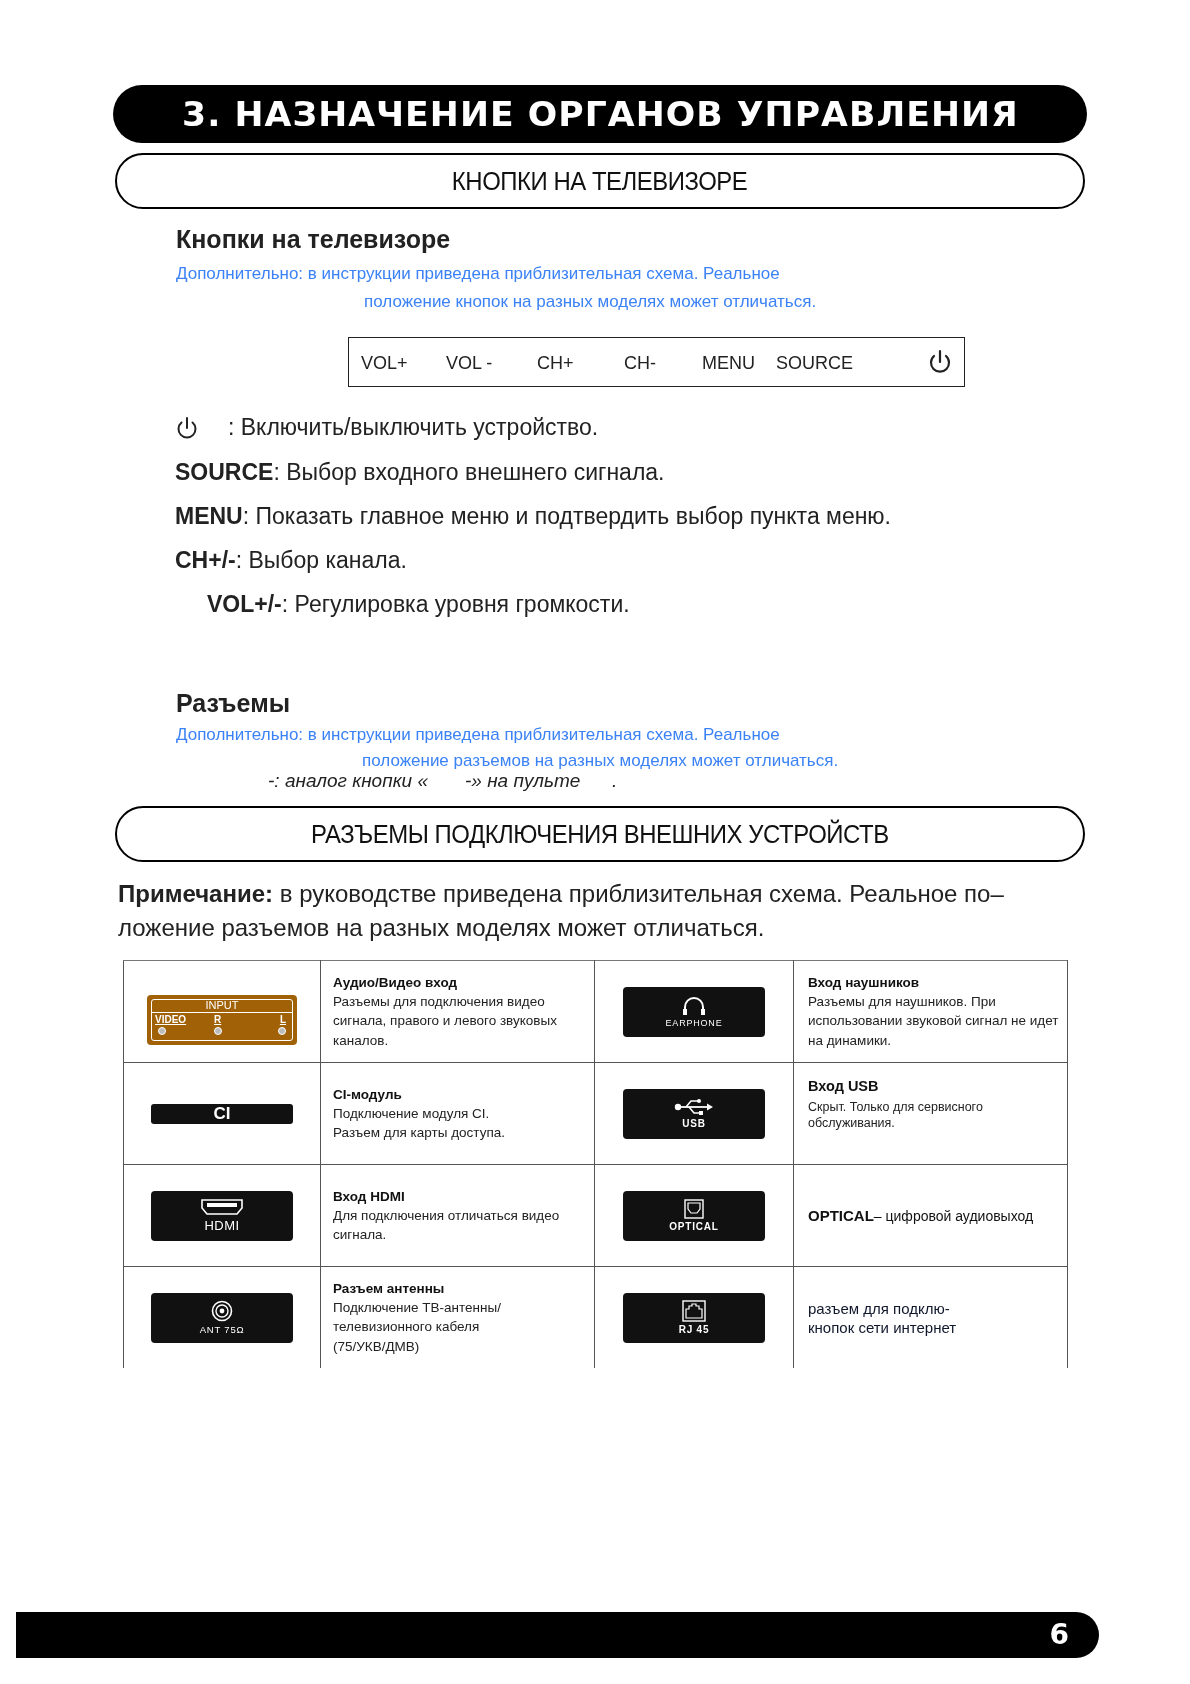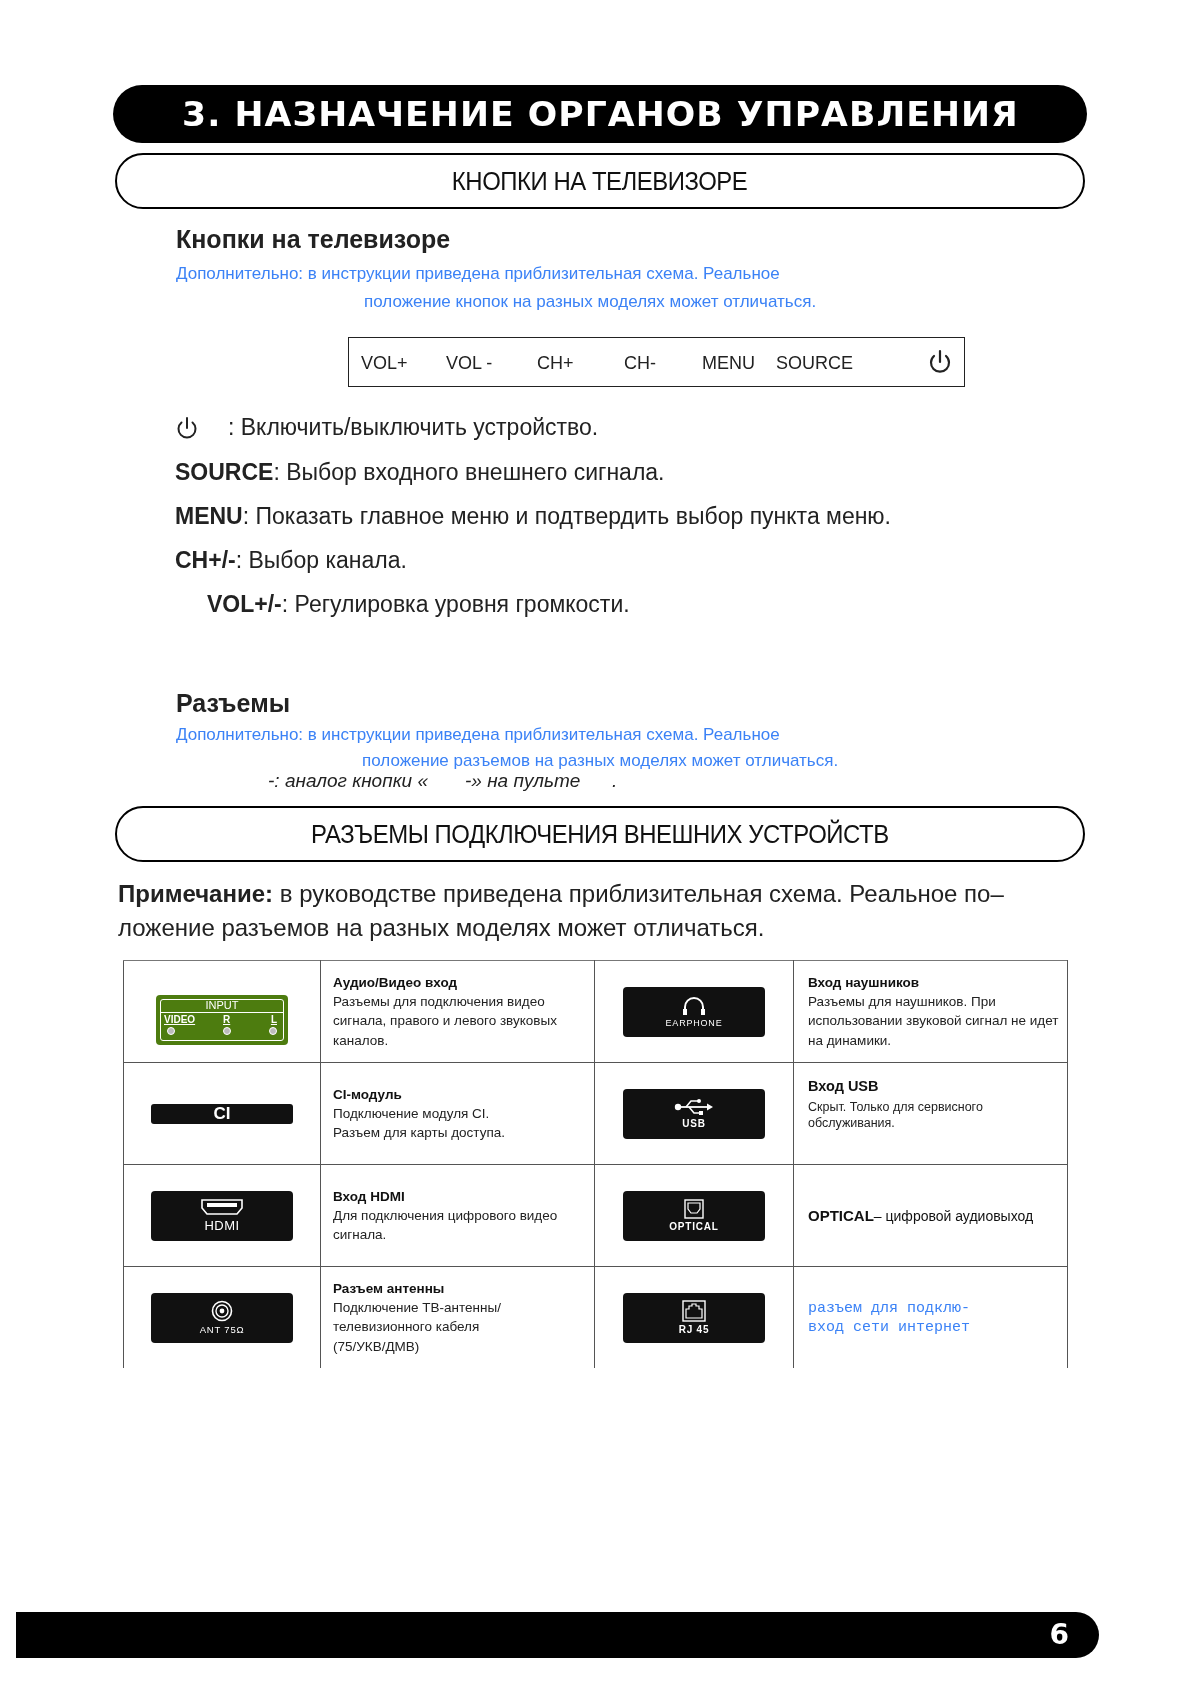--- a/index.html
+++ b/index.html
@@ -89,39 +89,39 @@
       display: inline-flex; flex-direction: column; align-items: center; justify-content: center;
       background: #111; color: #fff; border-radius: 4px;
       width: 142px; height: 50px; box-sizing: border-box;
     }
     .conn-badge .lbl { font-size: 10px; letter-spacing: 0.8px; margin-top: 2px; font-weight: bold; }
     .conn-badge .lbl.big { font-size: 13px; font-weight: normal; letter-spacing: 0.5px; }
     .ci-badge { height: 20px; width: 142px; font-size: 17px; font-weight: bold; border-radius: 3px; }
 
     .input-badge {
       display: inline-block; position: relative;
-      width: 132px; height: 50px; background: #4d7c0f; border-radius: 4px; margin-top: 20px;
+      width: 150px; height: 50px; background: #a16207; border-radius: 4px; margin-top: 20px;
     }
     .input-badge .inner {
       position: absolute; left: 4px; top: 4px; right: 4px; bottom: 4px;
       border: 1.5px solid #fff; border-radius: 3px;
     }
     .input-badge .title { position: absolute; top: -1px; width: 100%; text-align: center; color: #fff; font-size: 11px; }
     .input-badge .rule { position: absolute; left: 0; right: 0; top: 12px; border-top: 1px solid #fff; }
     .input-badge .sub { position: absolute; top: 14px; color: #fff; font-size: 10px; font-weight: bold; text-decoration: underline; }
     .input-badge .jack {
       position: absolute; top: 27px; width: 8px; height: 8px; border-radius: 50%;
       background: #bbb; border: 1px solid #fff; box-sizing: border-box;
     }
 
     .t-title { font-weight: bold; font-size: 13.5px; color: #111; line-height: 19px; }
     .t-body { font-size: 13.5px; color: #222; line-height: 19.5px; }
     .t-inline { font-size: 14px; color: #111; }
     .t-inline b { font-weight: bold; font-size: 15px; }
-    .t-plain { font-size: 15px; line-height: 19px; color: #3b82f6; font-family: Liberation Mono, monospace; }
+    .t-plain { font-size: 15px; line-height: 19px; color: #0f172a; }
 
     
     #footer-bar {
       left: 16px; top: 1612px; width: 1083px; height: 46px;
       background: #000; border-radius: 0 30px 30px 0;
     }
     #page-number {
       position: absolute; right: 30px; top: 6px;
       color: #fff; font-family: "DejaVu Sans", sans-serif; font-weight: bold; font-size: 28px;
     }
@@ -256,21 +256,21 @@
       <div class="conn-badge">
         <svg width="44" height="18" viewBox="0 0 44 18">
           <path d="M2 2 H42 V10 L37 16 H7 L2 10 Z" fill="none" stroke="#fff" stroke-width="1.6"></path>
           <rect x="7" y="5" width="30" height="4" fill="#fff"></rect>
         </svg>
         <span class="lbl big">HDMI</span>
       </div>
     </td>
     <td class="text-cell">
       <div class="t-title">Вход HDMI</div>
-      <div class="t-body">Для подключения цифрового видео сигнала.</div>
+      <div class="t-body">Для подключения отличаться видео сигнала.</div>
     </td>
     <td class="icon-cell2">
       <div class="conn-badge">
         <svg width="22" height="20" viewBox="0 0 22 20">
           <rect x="2" y="1" width="18" height="18" fill="none" stroke="#fff" stroke-width="1.4"></rect>
           <path d="M5 4 H17 V10 L14 14 H8 L5 10 Z" fill="none" stroke="#fff" stroke-width="1.2"></path>
         </svg>
         <span class="lbl">OPTICAL</span>
       </div>
     </td>
@@ -301,21 +301,21 @@
       <div class="conn-badge">
         <svg width="26" height="22" viewBox="0 0 26 22">
           <rect x="2" y="1" width="22" height="20" fill="none" stroke="#fff" stroke-width="1.4"></rect>
           <path d="M5 18 V9 H8 V6 H11 V4 H15 V6 H18 V9 H21 V18 Z" fill="none" stroke="#fff" stroke-width="1.2"></path>
         </svg>
         <span class="lbl">RJ 45</span>
       </div>
     </td>
     <td class="text-cell2">
       <div class="t-plain">разъем для подклю-</div>
-      <div class="t-plain">вход сети интернет</div>
+      <div class="t-plain">кнопок сети интернет</div>
     </td>
   </tr>
 </tbody>
   </table>
 
 <div id="footer-bar" class="abs">
   <span id="page-number">6</span>
 </div>
 
 </body></html>

